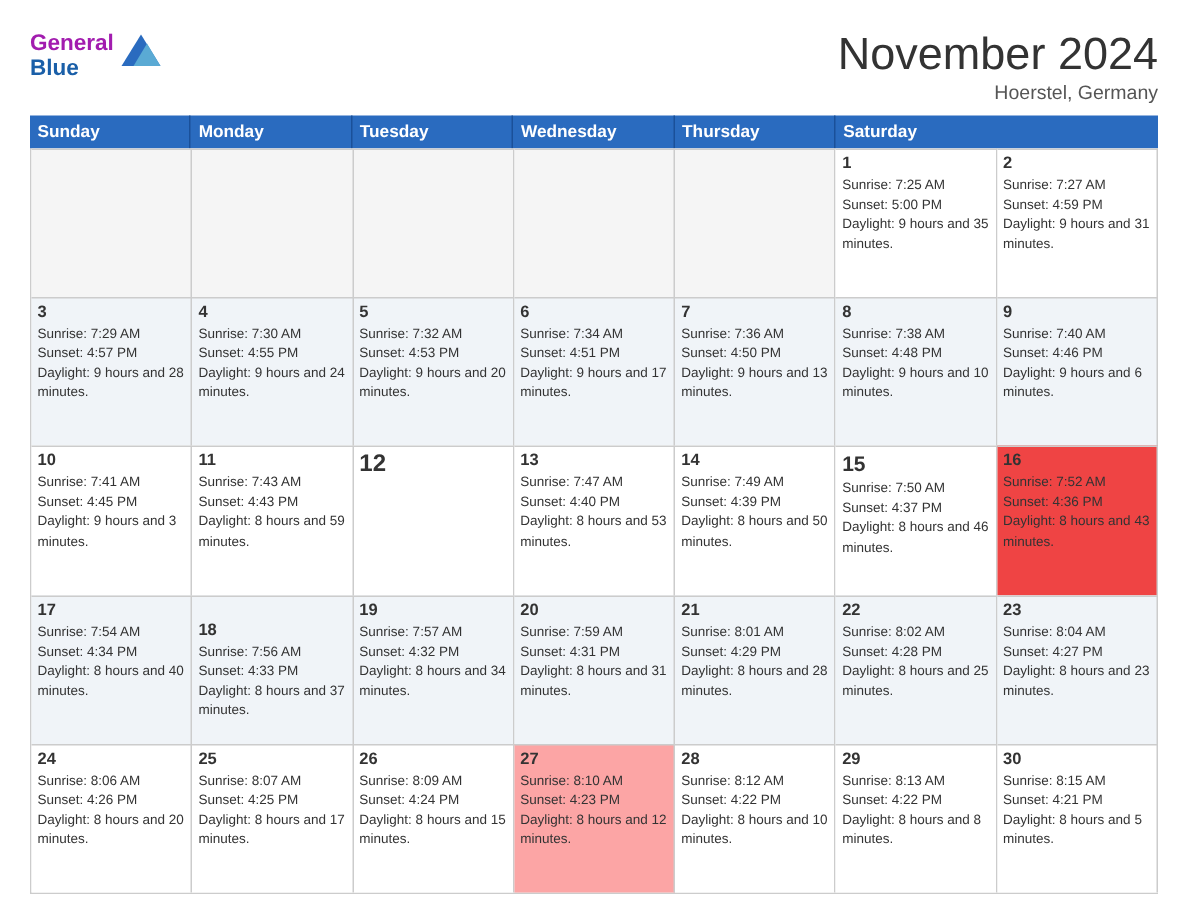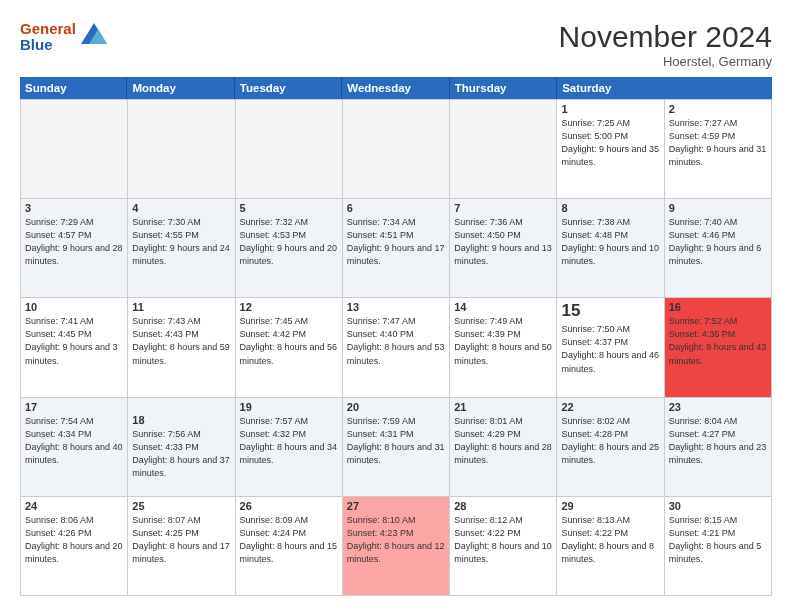--- a/index.html
+++ b/index.html
@@ -9,21 +9,21 @@
     
     .header { display: flex; justify-content: space-between; align-items: flex-start; margin-bottom: 8px; }
   </style>
 </head>
 <body>
 
 <div class="page">
     <div class="header" style="display: flex; justify-content: space-between; align-items: flex-start; margin-bottom: 8px; padding: 10px 10px 0px;">
   <div style="display:flex;align-items:center;gap:3px;">
     <div style="line-height:1.1;">
-      <div style="font-size:15px;font-weight:bold;color:#c2410c;">General</div>
+      <div style="font-size:15px;font-weight:bold;color:#a21caf;">General</div>
       <div style="font-size:15px;font-weight:bold;color:#1a5fa8;">Blue</div>
     </div>
     <div>
       <svg width="30" height="30" viewBox="0 0 30 30">
         <polygon points="15,3 28,24 2,24" fill="#2a6bbf"></polygon>
         <polygon points="19,9 28,24 10,24" fill="#5aaad4"></polygon>
       </svg>
     </div>
   </div>
   <div style="text-align:right;">
@@ -117,42 +117,38 @@
 and 3 minutes.</div>
         </div>
         <div style="border-right: 1px solid rgb(204, 204, 204); border-top: 1px solid rgb(204, 204, 204); padding: 3px 4px; font-size: 9px; color: rgb(51, 51, 51); background: rgb(255, 255, 255);">
           <div style="font-size: 11px; font-weight: bold; margin-bottom: 2px;">11</div>
           <div style="font-size: 9px; line-height: 1.45; color: rgb(51, 51, 51);">Sunrise: 7:43 AM
 Sunset: 4:43 PM
 Daylight: 8 hours
 and 59 minutes.</div>
         </div>
         <div style="border-right: 1px solid rgb(204, 204, 204); border-top: 1px solid rgb(204, 204, 204); padding: 3px 4px; font-size: 9px; color: rgb(51, 51, 51); background: rgb(255, 255, 255);">
-          <div style="font-size: 11px; font-weight: bold; margin-bottom: 2px;">12</div>
-          <div style="font-size: 9px; line-height: 1.45; color: rgb(51, 51, 51);">Sunrise: 7:45 AM
-Sunset: 4:42 PM
-Daylight: 8 hours
-and 56 minutes.</div>
+          <div style="font-size: 16px; font-weight: bold; margin-bottom: 2px;">12</div>
         </div>
         <div style="border-right: 1px solid rgb(204, 204, 204); border-top: 1px solid rgb(204, 204, 204); padding: 3px 4px; font-size: 9px; color: rgb(51, 51, 51); background: rgb(255, 255, 255);">
           <div style="font-size: 11px; font-weight: bold; margin-bottom: 2px;">13</div>
           <div style="font-size: 9px; line-height: 1.45; color: rgb(51, 51, 51);">Sunrise: 7:47 AM
 Sunset: 4:40 PM
 Daylight: 8 hours
 and 53 minutes.</div>
         </div>
         <div style="border-right: 1px solid rgb(204, 204, 204); border-top: 1px solid rgb(204, 204, 204); padding: 3px 4px; font-size: 9px; color: rgb(51, 51, 51); background: rgb(255, 255, 255);">
           <div style="font-size: 11px; font-weight: bold; margin-bottom: 2px;">14</div>
           <div style="font-size: 9px; line-height: 1.45; color: rgb(51, 51, 51);">Sunrise: 7:49 AM
 Sunset: 4:39 PM
 Daylight: 8 hours
 and 50 minutes.</div>
         </div>
         <div style="border-right: 1px solid rgb(204, 204, 204); border-top: 1px solid rgb(204, 204, 204); padding: 3px 4px; font-size: 9px; color: rgb(51, 51, 51); background: rgb(255, 255, 255);">
-          <div style="font-size: 17px; font-weight: bold; margin-bottom: 2px;">15</div>
+          <div style="font-size: 14px; font-weight: bold; margin-bottom: 2px;">15</div>
           <div style="font-size: 9px; line-height: 1.45; color: rgb(51, 51, 51);">Sunrise: 7:50 AM
 Sunset: 4:37 PM
 Daylight: 8 hours
 and 46 minutes.</div>
         </div>
         <div style="border-right: 1px solid rgb(204, 204, 204); border-top: 1px solid rgb(204, 204, 204); padding: 3px 4px; font-size: 9px; color: rgb(51, 51, 51); background: #ef4444;">
           <div style="font-size: 11px; font-weight: bold; margin-bottom: 2px;">16</div>
           <div style="font-size: 9px; line-height: 1.45; color: rgb(51, 51, 51);">Sunrise: 7:52 AM
 Sunset: 4:36 PM
 Daylight: 8 hours

